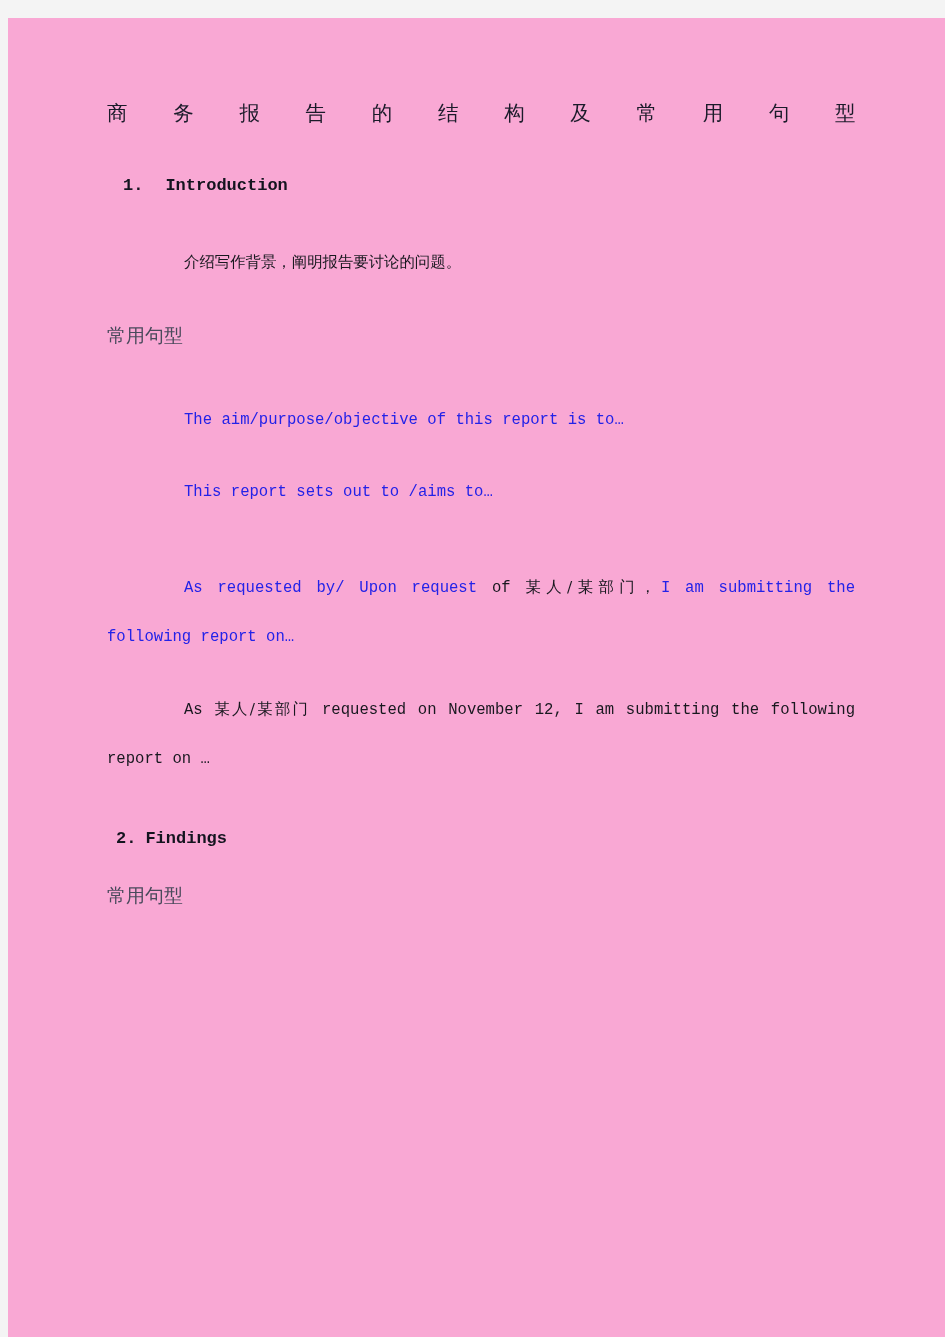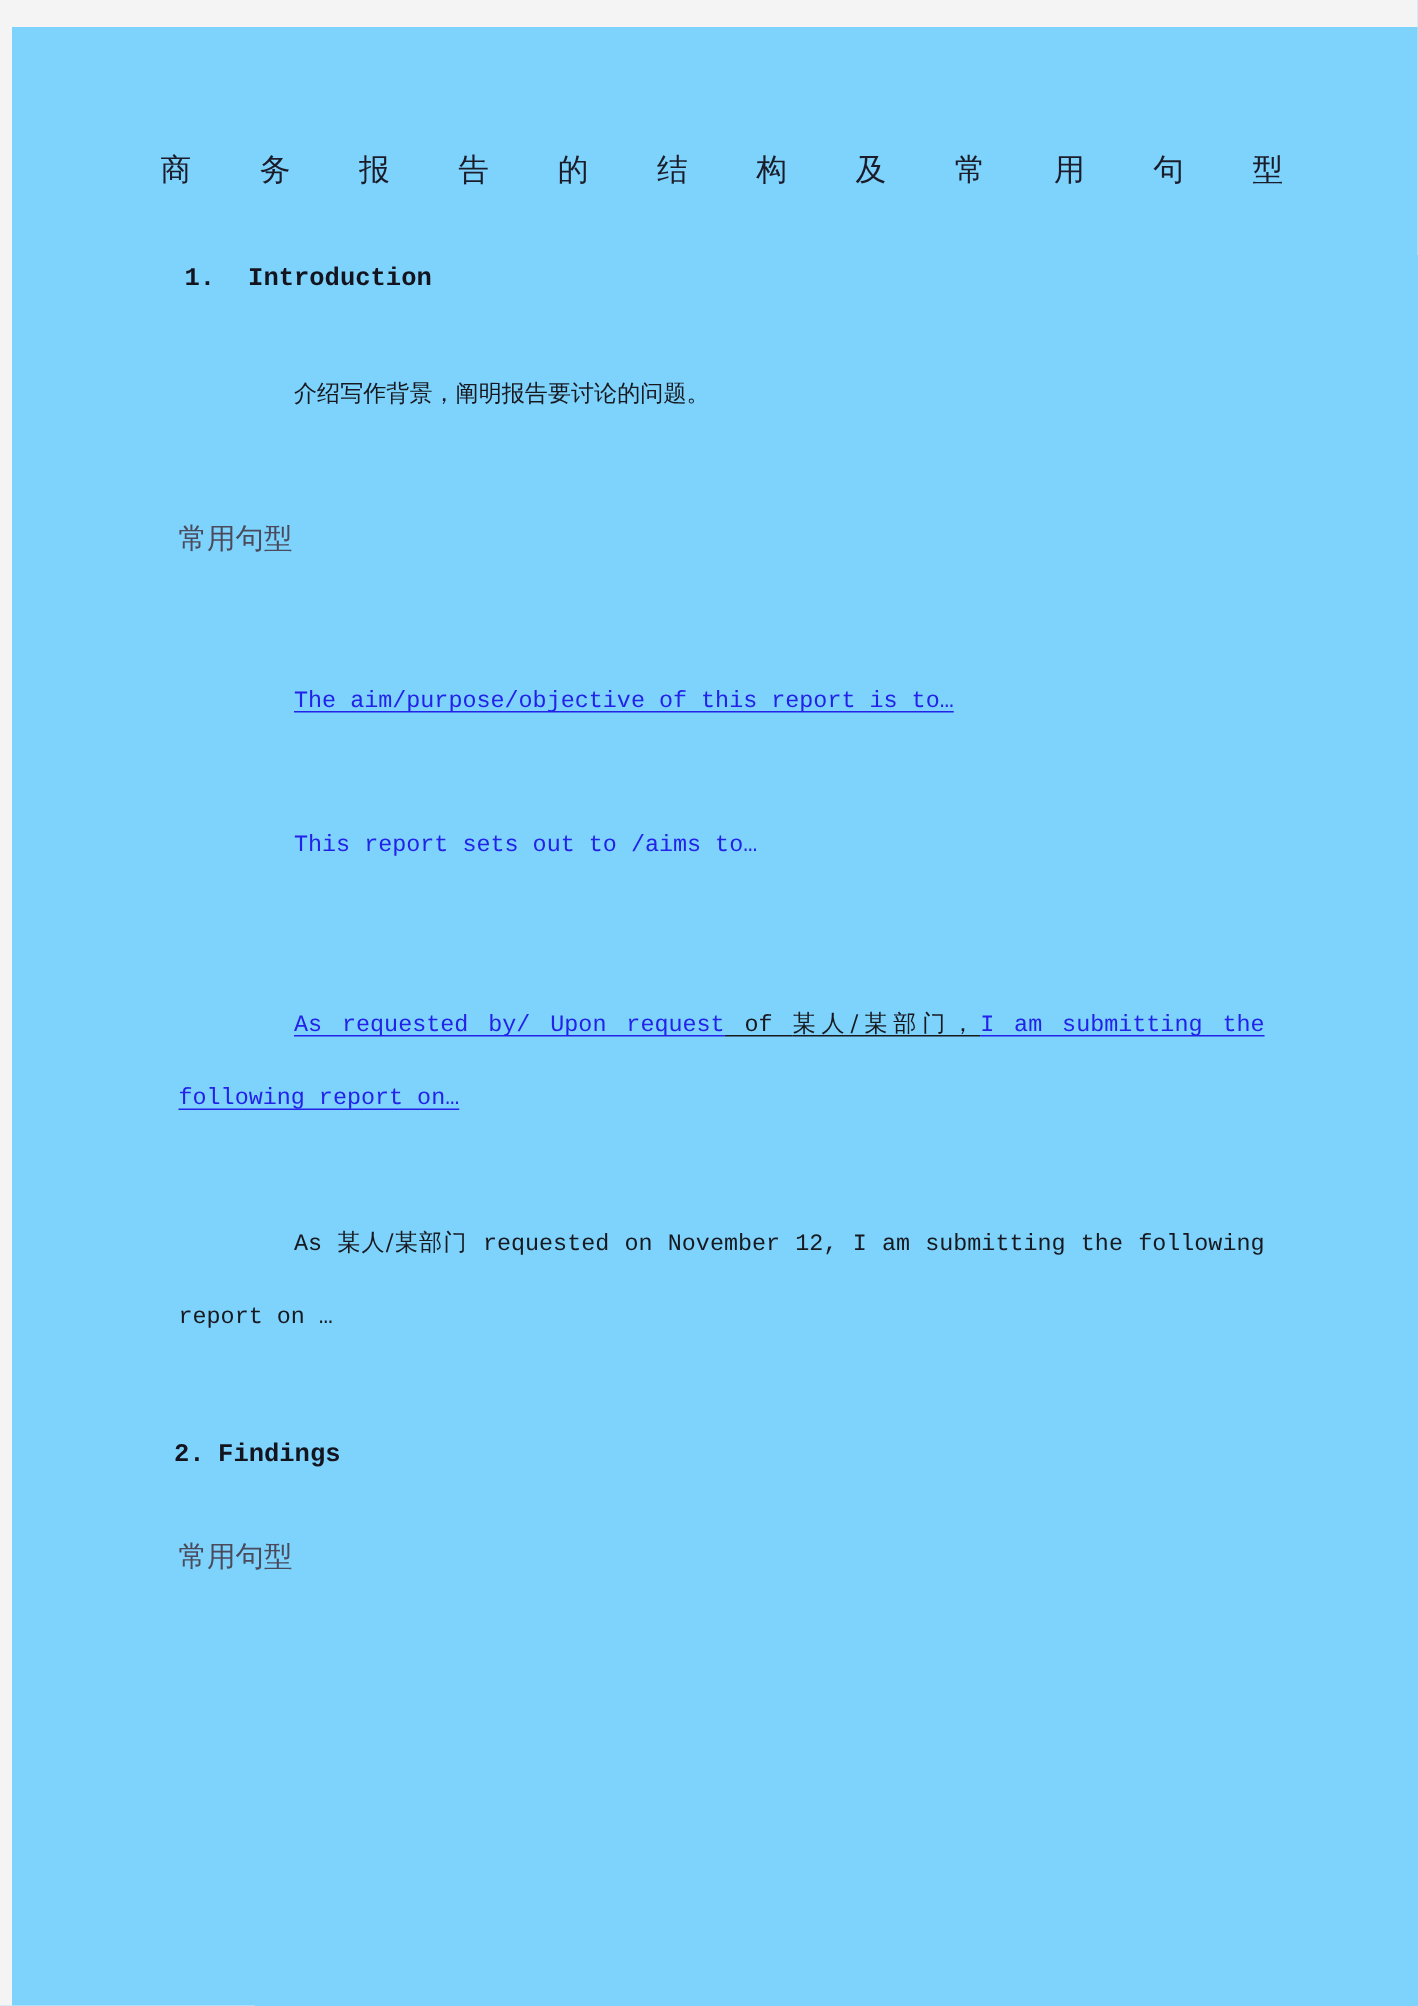--- a/index.html
+++ b/index.html
@@ -15,21 +15,21 @@
     font-family: "Liberation Mono", "DejaVu Sans Mono", monospace;
   }
 
   
   #page {
     position: absolute;
     left: 8px;
     top: 18px;
     width: 937px;
     height: 1319px;
-    background: #7dd3fc;
+    background: #f9a8d4;
     box-sizing: border-box;
   }
 
   #content {
     position: absolute;
     left: 99px;      
     top: 74px;
     width: 748px;    
   }
 
@@ -73,21 +73,21 @@
     margin: 0;
     padding: 0;
     height: 64px;
     line-height: 64px;
     padding-left: 9px;
   }
   .heading-2 .lbl-num { margin-right: 9px; }
 
   
   p.para {
-    margin: 12px;
+    margin: 0;
     padding: 0;
     font-size: 15.6px;
     line-height: 49px;
     text-align: justify;
     text-justify: inter-word;
     color: #18181f;
     word-spacing: 0;
   }
   p.para.indent { text-indent: 77px; }
 
@@ -97,21 +97,21 @@
     font-size: 15.4px;
   }
   .cn-gray {
     font-family: "DejaVu Serif", "Liberation Serif", serif;
     font-size: 19px;
     color: #4a4a5c;
   }
 
   .blue  { color: #2322e8; }
   .black { color: #18181f; }
-  .u     { text-decoration: underline; text-underline-offset: 3px; }
+  .u     { text-underline-offset: 3px; }
 
   .gap-sm { height: 23px; }
   .gap-md { height: 33px; }
 </style>
 </head>
 <body>
 
 <div id="page">
   <div id="content">
 

